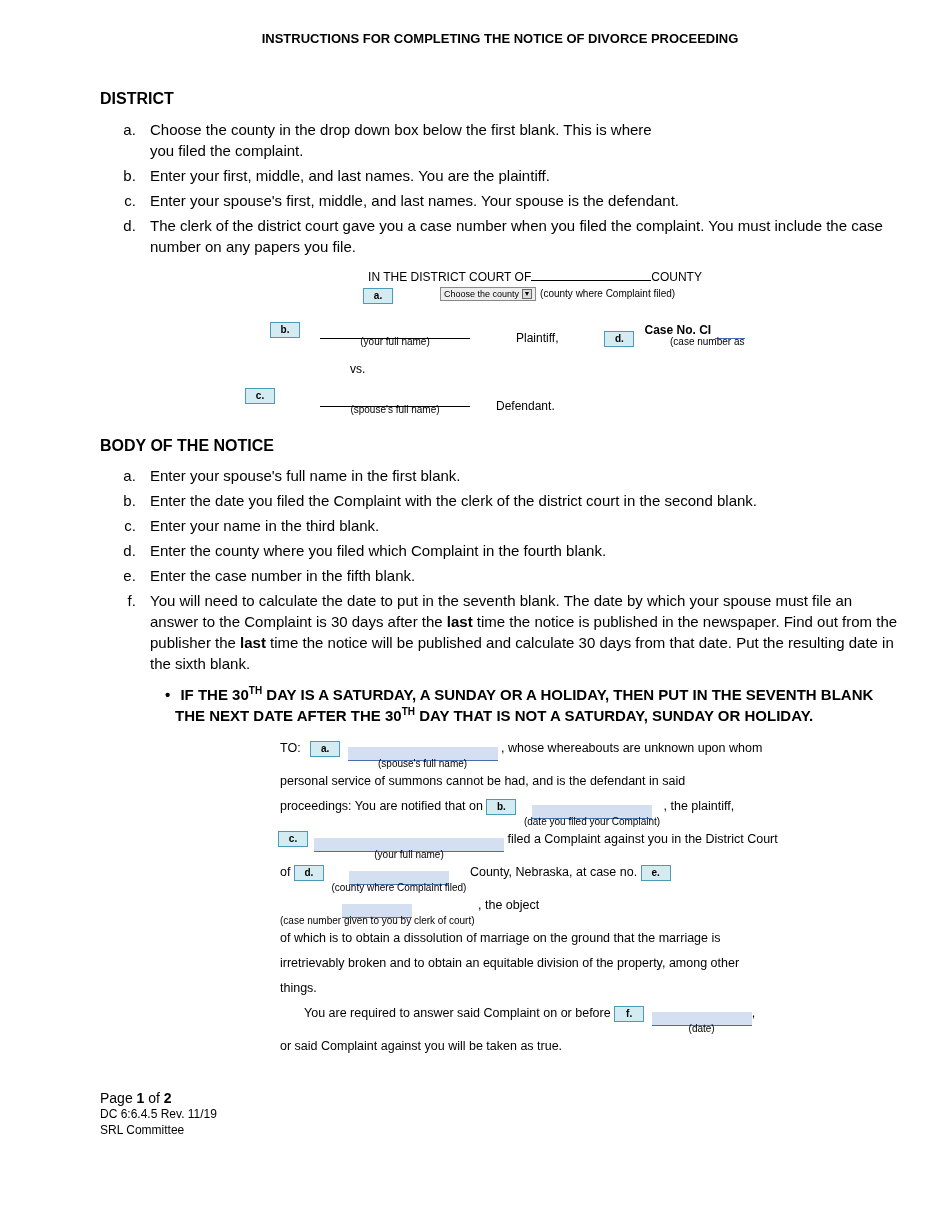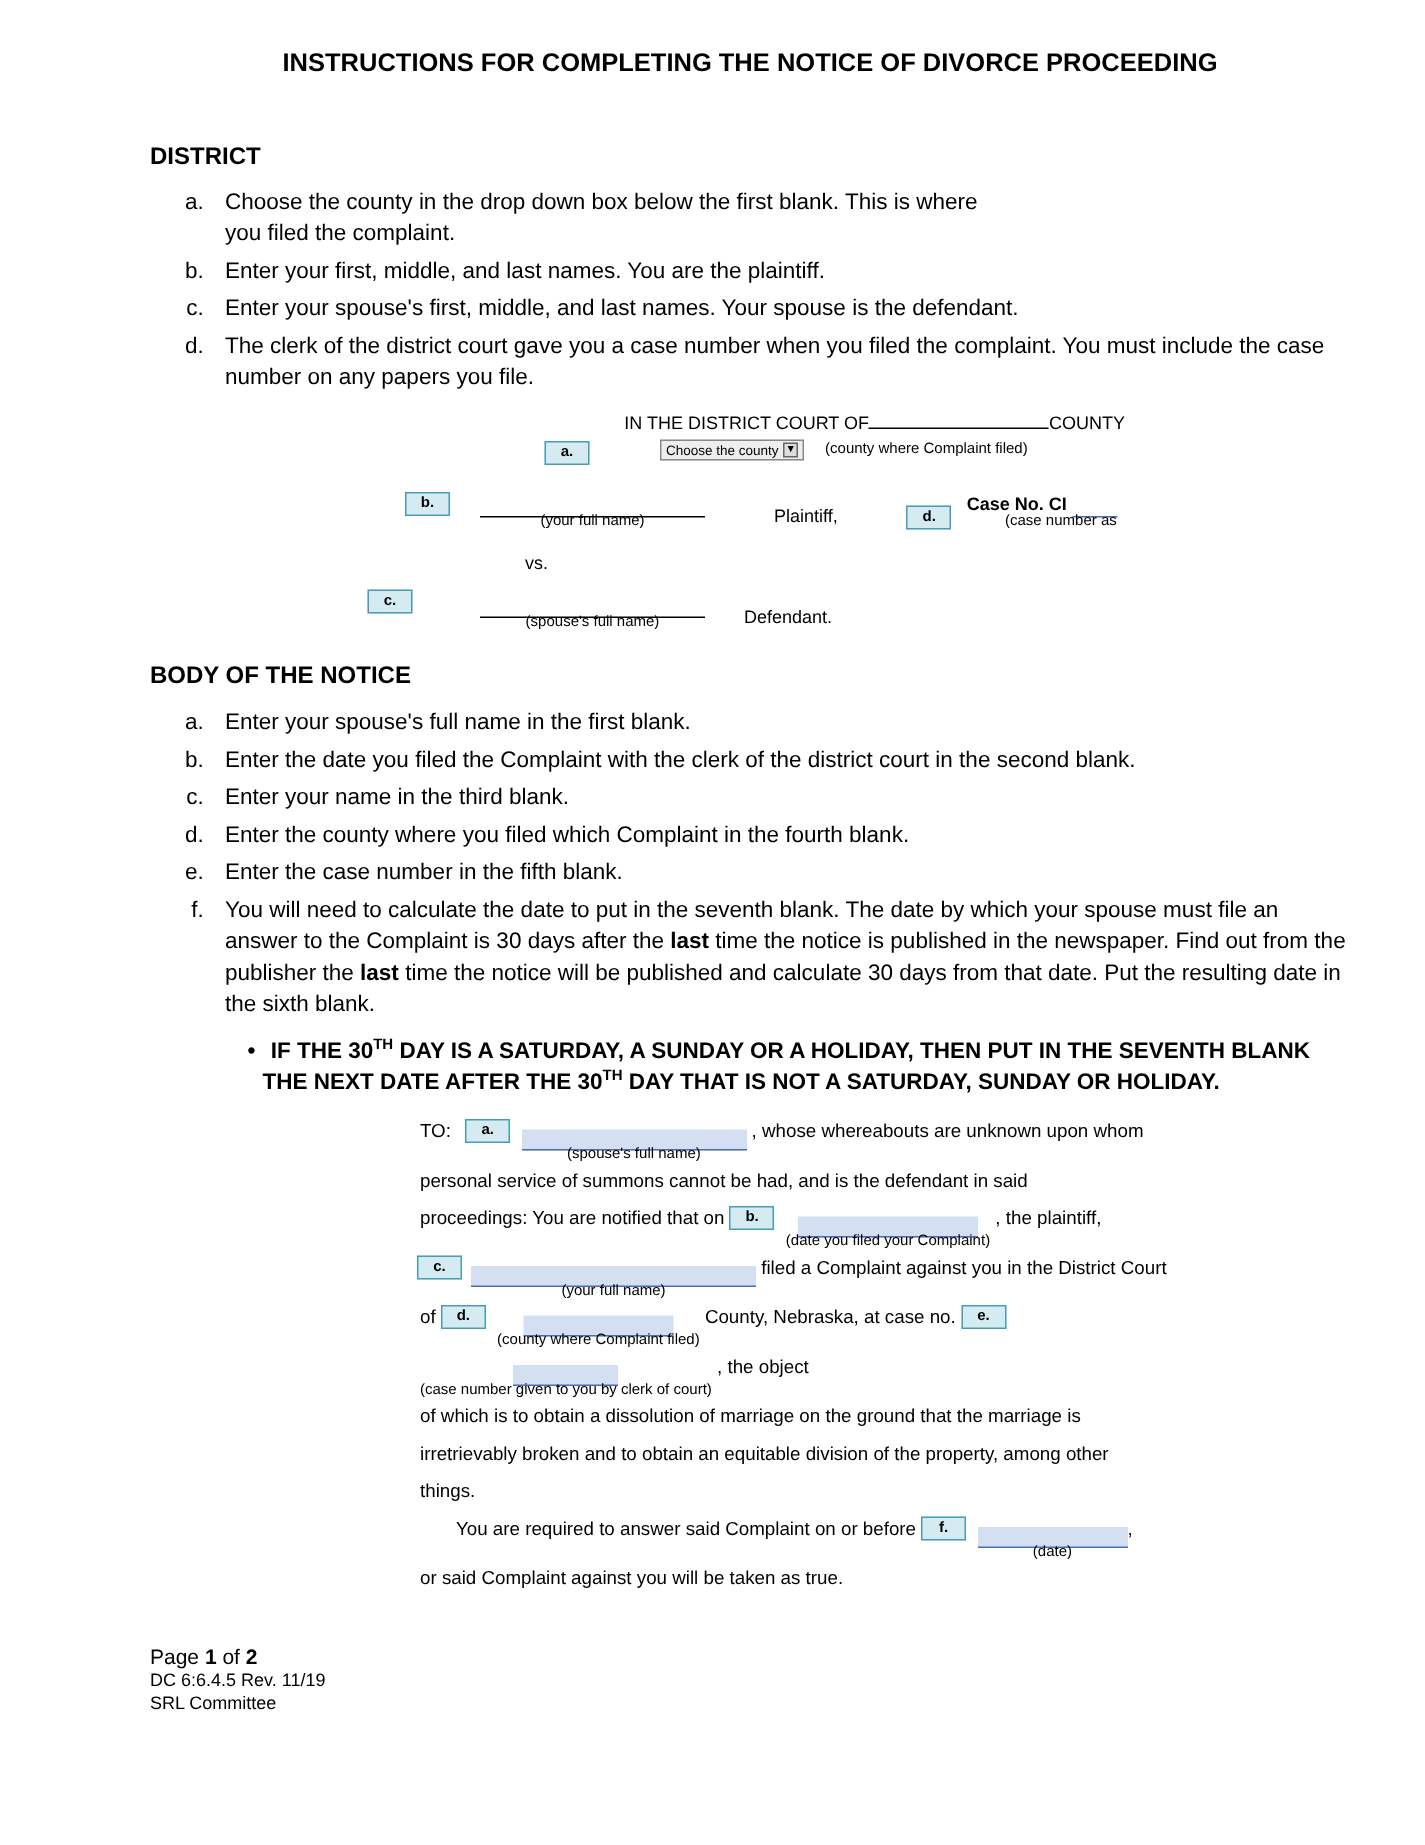--- a/index.html
+++ b/index.html
@@ -8,21 +8,21 @@
     background: #fff;
     width: 950px;
     padding: 30px 50px 20px 50px;
     color: #000;
     font-size: 15px;
     line-height: 1.4;
   }
   .title {
     text-align: center;
     font-weight: bold;
-    font-size: 17px;
+    font-size: 13px;
     margin-bottom: 40px;
     margin-left: 50px;
   }
   .section-heading {
     font-weight: bold;
     font-size: 16px;
     margin-bottom: 8px;
     margin-left: 50px;
   }
   ol.instr {
@@ -135,30 +135,30 @@
 
 <h2 class="section-heading">DISTRICT</h2>
 <ol class="instr">
   <li class="narrow">Choose the county in the drop down box below the first blank. This is where you filed the complaint.</li>
   <li>Enter your first, middle, and last names. You are the plaintiff.</li>
   <li class="narrow">Enter your spouse's first, middle, and last names. Your spouse is the defendant.</li>
   <li>The clerk of the district court gave you a case number when you filed the complaint. You must include the case number on any papers you file.</li>
 </ol>
 
 <div class="form-mock">
-  <div class="flexline" style="width:100%; justify-content:flex-end;">
+  <div class="flexline" style="width:100%; justify-content:center;">
     <span>IN THE DISTRICT COURT OF</span>
     <span class="blank" style="width:120px;"></span>
     <span>COUNTY</span>
   </div>
   <div style="display:flex; align-items:flex-start; margin-top:2px;">
     <div style="width:120px; text-align:center;">
       <span class="marker">a.</span>
     </div>
-    <div style="display:flex; gap:14px; align-items:center;">
+    <div style="display:flex; gap:4px; align-items:center;">
       <span class="dropdown-mock">
         <span>Choose the county</span>
           <span class="arrow">▼</span>
       </span>
       <span style="font-size:10px;">(county where Complaint filed)</span>
     </div>
   </div>
 
   <div style="position:relative; margin-top:18px;">
     <span class="marker marker-float">b.</span>

